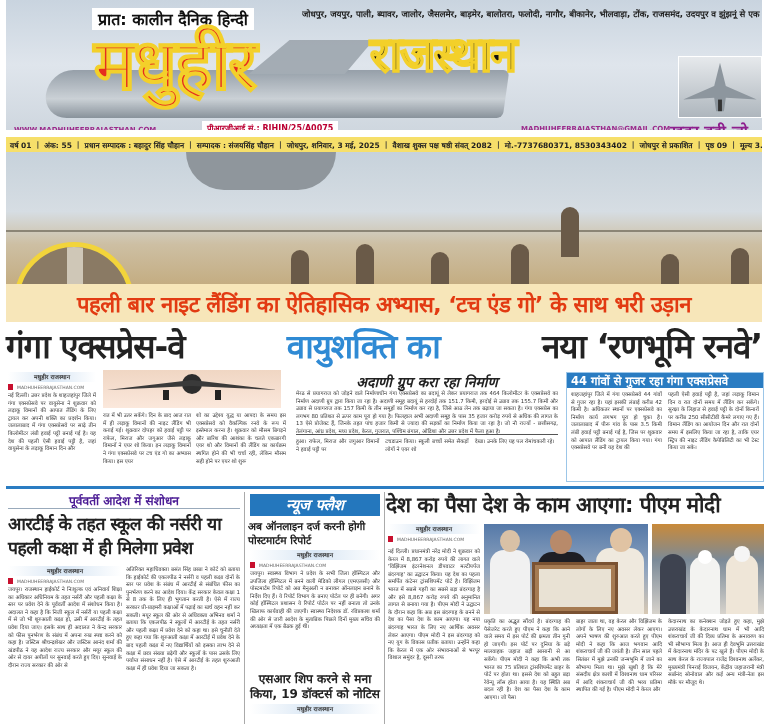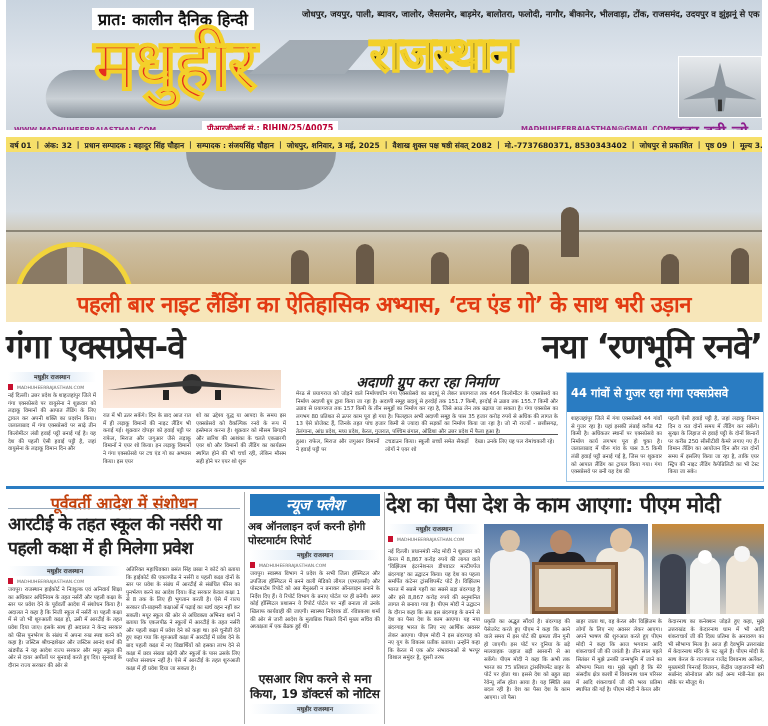--- a/index.html
+++ b/index.html
@@ -50,27 +50,27 @@
   .s1-plane{position:absolute;left:103px;top:370px;width:178px;height:38px;background:linear-gradient(180deg,#f0d6c3,#fbe8dc);overflow:hidden}
   .s1-plane svg{width:100%;height:100%}
   .s1-col2{position:absolute;left:103px;top:412px;width:88px}
   .s1-col3{position:absolute;left:196px;top:412px;width:90px}
   .adani-head{position:absolute;left:296px;top:372px;width:262px;text-align:center;font-size:14px;font-style:italic;font-weight:bold;color:#222}
   .adani-body{position:absolute;left:296px;top:390px;width:262px}
   .adani-rule{position:absolute;left:296px;top:434px;width:262px;height:1px;background:#555}
   .adani-cols{position:absolute;left:296px;top:438px;width:262px;display:flex;gap:6px}
   .adani-cols .txt{flex:1}
   .box44{position:absolute;left:566px;top:372px;width:198px;height:110px;border:1px solid #9cc6e8;background:#fff}
-  .box44 .hd{background:#2a7cc2;color:#fff;font-size:11.5px;font-weight:bold;padding:12px 4px;white-space:nowrap;overflow:hidden}
+  .box44 .hd{background:#2a7cc2;color:#fff;font-size:11.5px;font-weight:bold;padding:0 4px;white-space:nowrap;overflow:hidden}
   .box44 .cols{display:flex;gap:6px;padding:3px 4px}
   .box44 .cols .txt{flex:1}
   .divider-blue{position:absolute;left:6px;top:486px;width:758px;height:3px;background:#2a7cc2}
 
   
-  .rte-kick{position:absolute;left:8px;top:492px;width:232px;text-align:center;font-size:16px;font-weight:bold;color:#c2410c}
+  .rte-kick{position:absolute;left:8px;top:492px;width:232px;text-align:center;font-size:12px;font-weight:bold;color:#4c1d95}
   .rte-rule{position:absolute;left:8px;top:508px;width:232px;height:1px;background:#9ab}
   .rte-head{position:absolute;left:8px;top:512px;width:232px;font-size:17.5px;line-height:24px;font-weight:900;color:#222;text-align:left;letter-spacing:-.5px}
   .rte-col1{position:absolute;left:8px;top:566px;width:114px}
   .rte-col2{position:absolute;left:126px;top:566px;width:114px}
   .vline{position:absolute;width:1px;background:#aaa}
 
   
   .nf-box{position:absolute;left:250px;top:494px;width:130px;height:22px;background:#2477bd;border-radius:0;color:#fff;font-size:15px;font-style:italic;font-weight:bold;text-align:center;line-height:22px}
   .nf-head{position:absolute;left:248px;top:519px;width:134px;text-align:left;font-size:10.5px;line-height:14px;font-weight:bold;color:#222}
   .nf-tag{position:absolute;left:250px;top:550px;width:130px}
@@ -114,21 +114,21 @@
       <span>पीआरजीआई सं.:</span>
       <span>RJHIN/25/A0075</span>
     </div>
     <div class="mail">MADHUHEERRAJASTHAN@GMAIL.COM</div>
     <div class="slogan">खबर वही,जो है सही</div>
   </div>
 
   <div class="infobar">
     <span>वर्ष 01</span>
       <span class="sep">|</span>
-    <span>अंक: 32</span>
+    <span>अंक: 55</span>
       <span class="sep">|</span>
     <span>प्रधान सम्पादक : बहादुर सिंह चौहान</span>
       <span class="sep">|</span>
     <span>सम्पादक : संजयसिंह चौहान</span>
       <span class="sep">|</span>
     <span>जोधपुर, शनिवार, 3 मई, 2025</span>
       <span class="sep">|</span>
     <span>वैशाख शुक्ल पक्ष षष्ठी संवत् 2082</span>
       <span class="sep">|</span>
     <span>मो.-7737680371, 8530343402</span>
@@ -149,21 +149,21 @@
     <div class="ppl" style="left:505px;height:40px"></div>
     <div class="ppl" style="left:555px;top:55px;height:50px"></div>
     <div class="ppl" style="left:655px;height:30px"></div>
     <div class="ppl" style="left:725px;height:36px"></div>
     <div class="inset"></div>
   </div>
 
   <div class="kicker">पहली बार नाइट लैंडिंग का ऐतिहासिक अभ्यास, ‘टच एंड गो’ के साथ भरी उड़ान</div>
   <div class="main-head">
     <span>गंगा एक्सप्रेस-वे</span>&nbsp;
-    &nbsp;
+    <span class="blue">वायुशक्ति का</span>&nbsp;
     <span>नया ‘रणभूमि रनवे’</span>
   </div>
 
   <div class="s1-col1">
     <div class="bureau">मधुहीर राजस्थान</div>
     <div class="bureau-url">
         <span class="sq"></span>
         <span>MADHUHEERRAJASTHAN.COM</span>
       </div>
     <div class="txt">नई दिल्ली। उत्तर प्रदेश के शाहजहांपुर जिले में गंगा एक्सप्रेसवे पर वायुसेना ने शुक्रवार को लड़ाकू विमानों की आपात लैंडिंग के लिए ट्रायल कर अपनी शक्ति का प्रदर्शन किया। जलालाबाद में गंगा एक्सप्रेसवे पर साढ़े तीन किलोमीटर लंबी हवाई पट्टी बनाई गई है। यह देश की पहली ऐसी हवाई पट्टी है, जहां वायुसेना के लड़ाकू विमान दिन और</div>

